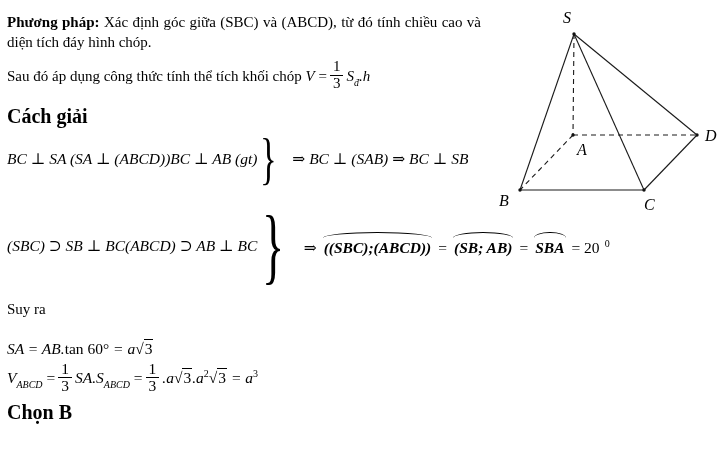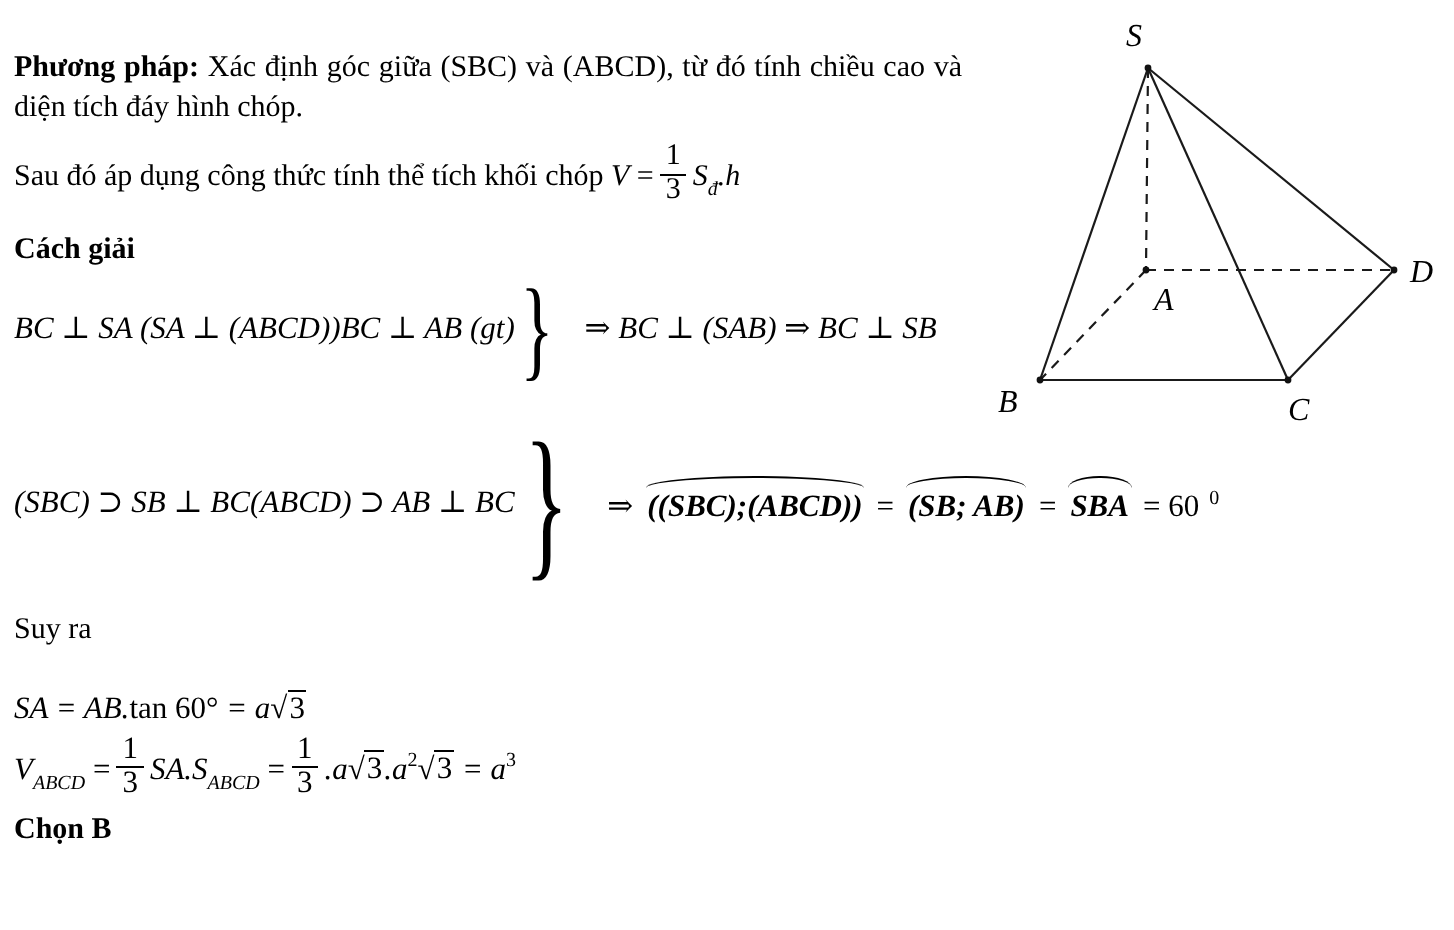--- a/index.html
+++ b/index.html
@@ -2,26 +2,26 @@
 <html><head>
 <meta charset="utf-8">
 <style>
   * { margin:0; padding:0; box-sizing:border-box; }
   html,body { background:#ffffff; }
   .page {
     position:relative; width:727px; height:465px; background:#ffffff;
     color:#000; overflow:hidden;
     font-family:"Liberation Serif","DejaVu Serif",serif;
   }
-  .text-col { position:absolute; left:7px; top:24px; width:474px; }
+  .text-col { position:absolute; left:7px; top:12px; width:474px; }
 
   .para { font-size:15px; line-height:20px; }
   .justify { text-align:justify; }
   .bold { font-weight:bold; }
-  .heading { font-size:15px; font-weight:bold; }
+  .heading { font-size:20px; font-weight:bold; }
 
   .math, .it { font-style:italic; }
   .up { font-style:normal; }
   .mrow { font-size:15.5px; font-style:italic; white-space:nowrap; line-height:25px; }
 
   
   .frac { display:inline-block; vertical-align:middle; text-align:center;
           font-style:normal; line-height:1.05; margin:0 3px; position:relative; top:-2px; }
   .frac .fn { display:block; border-bottom:1px solid #000; padding:0 3px; }
   .frac .fd { display:block; padding:0 3px; }
@@ -92,21 +92,21 @@
       <div class="mrow result">⇒ BC ⊥ (SAB) ⇒ BC ⊥ SB</div>
     </div>
 
     <div class="sys m-sys2">
       <div class="syscol">
         <div class="mrow">(SBC) ⊃ SB ⊥ BC</div>
         <div class="mrow">(ABCD) ⊃ AB ⊥ BC</div>
       </div>
       <div class="brace b3">}</div>
       <div class="mrow result res2">
-        <span class="up">⇒</span><span class="ang">((SBC);(ABCD))</span><span class="up">=</span><span class="ang">(SB; AB)</span><span class="up">=</span><span class="ang">SBA</span><span class="up">= 60</span><sup class="msup">0</sup>
+        <span class="up">⇒</span><span class="ang">((SBC);(ABCD))</span><span class="up">=</span><span class="ang">(SB; AB)</span><span class="up">=</span><span class="ang">SBA</span><span class="up">= 20</span><sup class="msup">0</sup>
       </div>
     </div>
 
     <div class="para m-suyra">Suy ra</div>
 
     <div class="mrow m-eq1">
       <span>SA = AB.</span><span class="up">tan 60°</span>
       <span>= a</span><span class="sq">√</span><span class="rad">3</span>
     </div>
 

